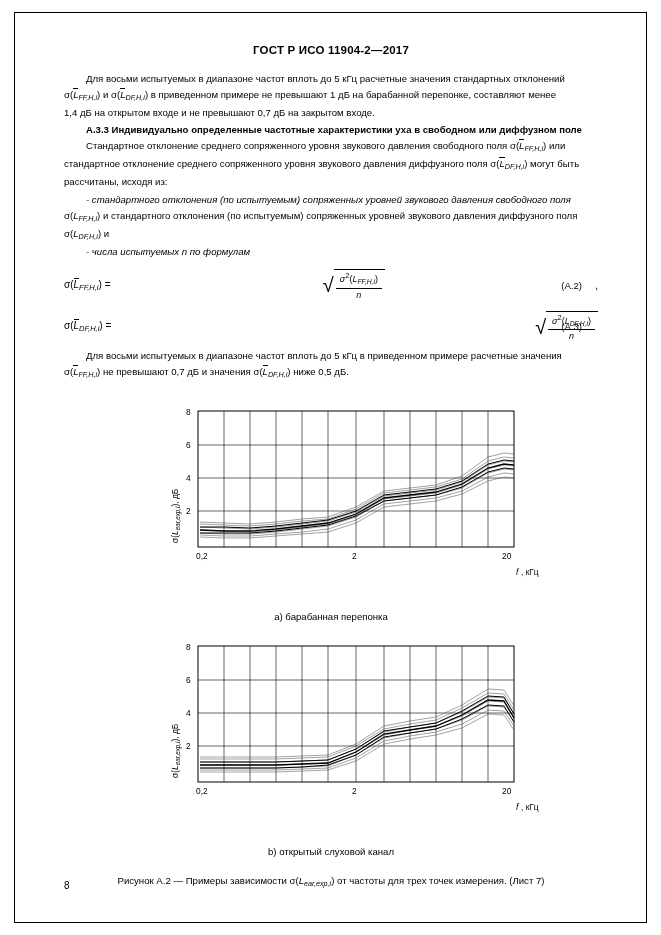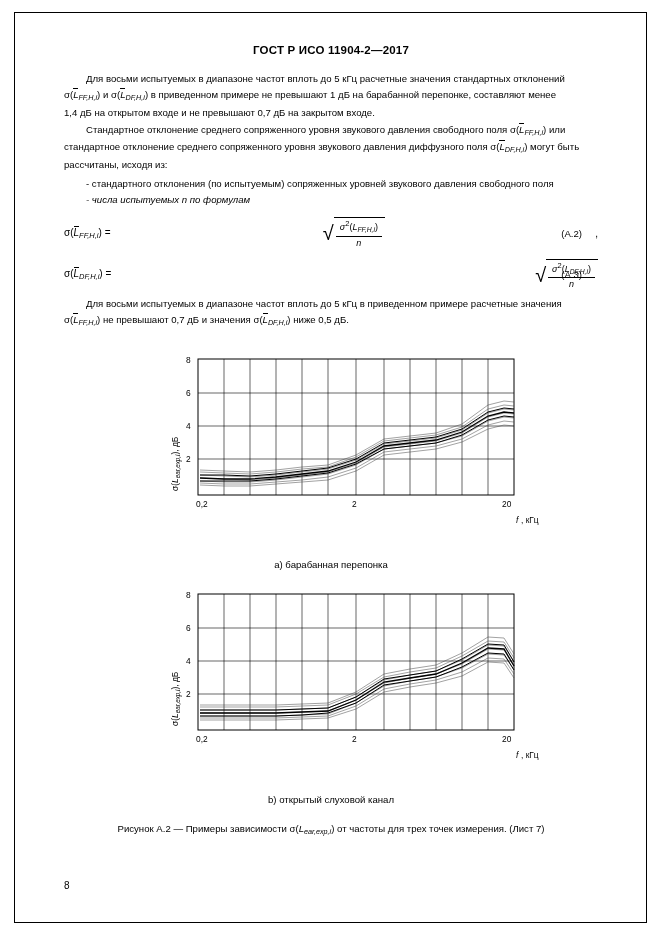--- a/index.html
+++ b/index.html
@@ -148,30 +148,37 @@
     <div class="doc-title">ГОСТ Р ИСО 11904-2—2017</div>
 
     <p class="para indent">
       <span>Для восьми испытуемых в диапазоне частот вплоть до 5 кГц расчетные значения стандартных отклонений</span>
     </p>
     <p class="para">
       <span>σ(</span><span class="ital ovl">L</span><span class="sub ital">FF,H,i</span><span>) и σ(</span><span class="ital ovl">L</span><span class="sub ital">DF,H,i</span><span>) в приведенном примере не превышают 1 дБ на барабанной перепонке, составляют менее</span>
     </p>
     <p class="para">1,4 дБ на открытом входе и не превышают 0,7 дБ на закрытом входе.</p>
 
+    <p class="para indent bold" style="margin-top:2px;">A.3.3 Индивидуально определенные частотные характеристики уха в свободном или диффузном поле</p>
 
     <p class="para indent">
       <span>Стандартное отклонение среднего сопряженного уровня звукового давления свободного поля σ(</span><span class="ital ovl">L</span><span class="sub ital">FF,H,i</span><span>) или</span>
     </p>
     <p class="para">
       <span>стандартное отклонение среднего сопряженного уровня звукового давления диффузного поля σ(</span><span class="ital ovl">L</span><span class="sub ital">DF,H,i</span><span>) могут быть</span>
     </p>
     <p class="para">рассчитаны, исходя из:</p>
 
-    <p class="para indent" style="margin-top:4px;">- стандартного отклонения (по испытуемым) сопряженных уровней звукового давления свободного поля</p>
+    <p class="para indent" style="margin-top:4px;font-style:italic;">- стандартного отклонения (по испытуемым) сопряженных уровней звукового давления свободного поля</p>
+    <p class="para">
+      <span>σ(</span><span class="ital">L</span><span class="sub ital">FF,H,i</span><span>) и стандартного отклонения (по испытуемым) сопряженных уровней звукового давления диффузного поля</span>
+    </p>
+    <p class="para">
+      <span>σ(</span><span class="ital">L</span><span class="sub ital">DF,H,i</span><span>) и</span>
+    </p>
     <p class="para indent" style="margin-top:2px;font-style:italic;">
       <span>- числа испытуемых n по формулам</span>
     </p>
 
     <div class="formula-row">
       <span>
         <span>σ(</span><span class="ital ovl">L</span><span class="sub ital">FF,H,i</span><span>) =</span>
       </span>
       <span class="sqrt" style="margin-left:5px;">
         <span class="radical">√</span>

